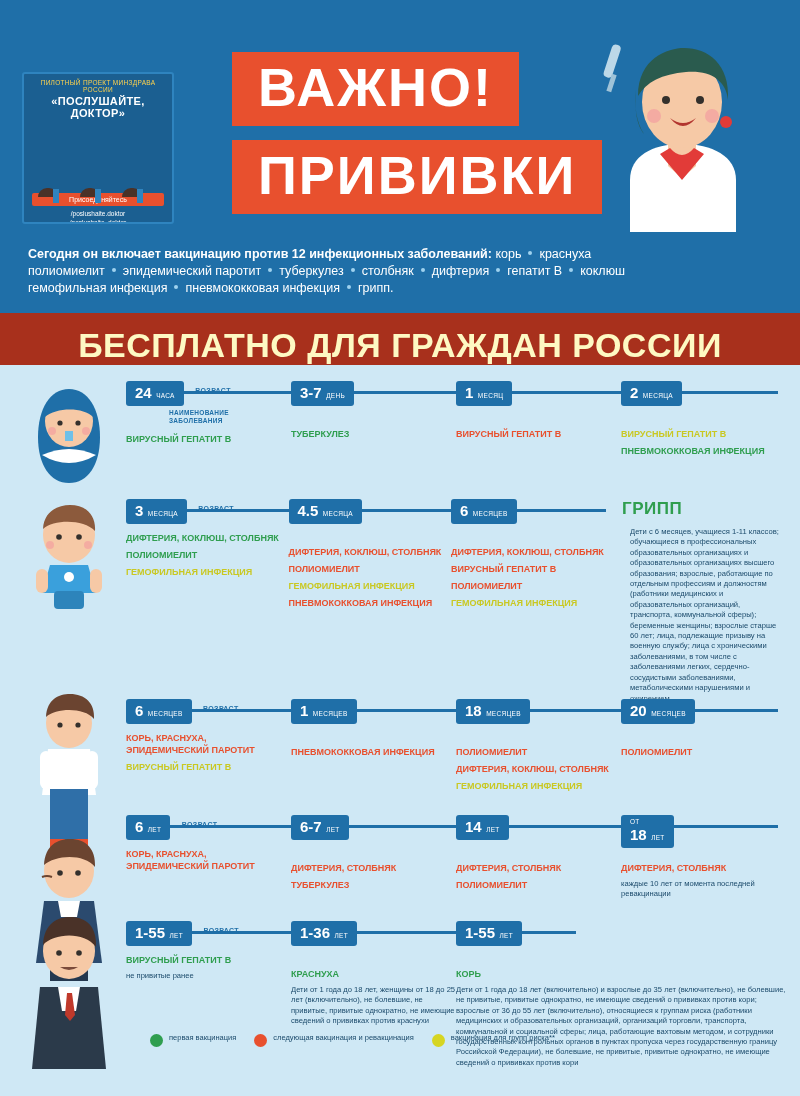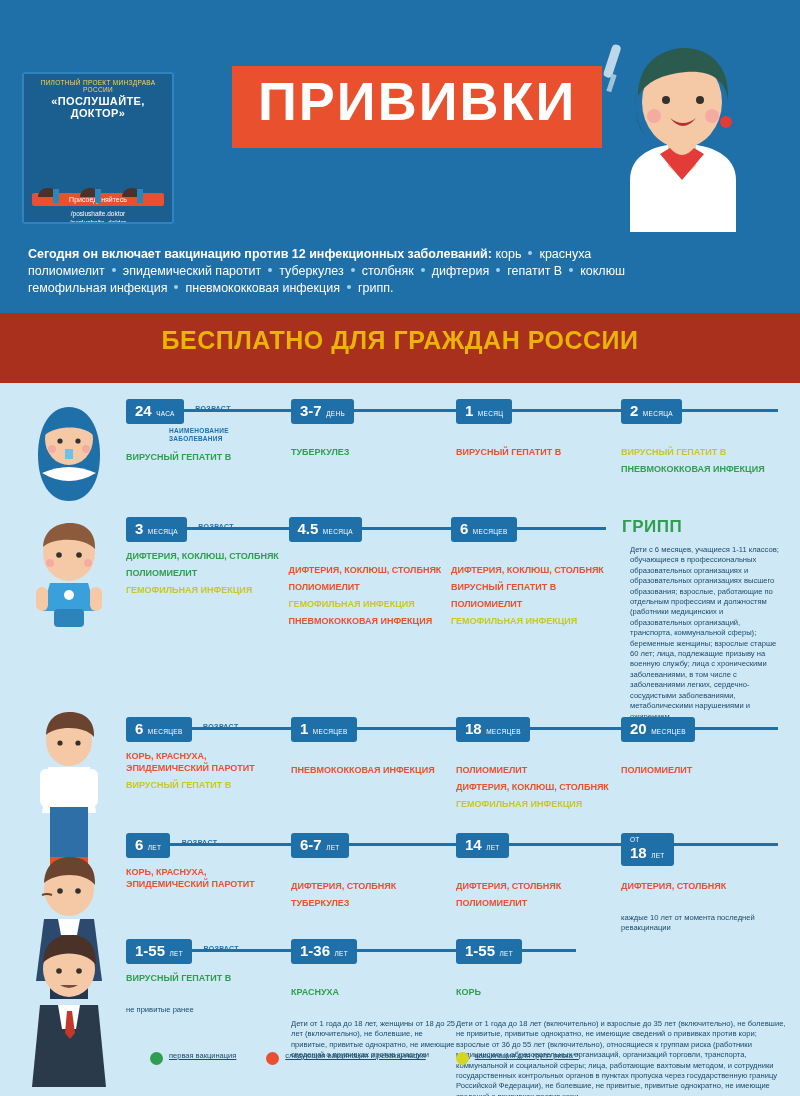--- a/index.html
+++ b/index.html
@@ -27,33 +27,33 @@
   .doc .head{width:20px;height:20px;border-radius:50%;background:#f6c9a6;margin:0 auto 1px;position:relative;}
   .doc .hair{position:absolute;left:0;top:-1px;width:20px;height:9px;border-radius:10px 10px 0 0;background:#4a3228;}
   .doc .body{width:36px;height:26px;background:#ffffff;border-radius:6px 6px 0 0;position:relative;}
   .doc .body:after{content:"";position:absolute;left:15px;top:0;width:6px;height:14px;background:#2f84bf;}
   .pc-join{background:#e8502e;color:#fff;font-size:7px;text-align:center;padding:3px 0;margin:4px 8px 3px;border-radius:2px;}
   .pc-social{color:#ffffff;font-size:6.5px;line-height:9px;text-align:center;}
 
   .title-block{position:absolute;left:232px;top:52px;}
   .title-line{display:inline-block;background:#e8502e;color:#ffffff;font-weight:bold;letter-spacing:2px;}
   .t1{font-size:54px;padding:4px 26px 8px;}
-  .t2{font-size:54px;padding:4px 26px 16px;margin-top:14px;}
+  .t2{font-size:54px;padding:4px 26px 8px;margin-top:14px;}
 
   .doctor{position:absolute;right:10px;top:30px;width:200px;height:202px;}
 
   
   .intro{background:#1f6fa8;padding:14px 28px 16px;color:#ffffff;}
   .intro p{margin:0 0 10px;font-size:12.5px;line-height:17px;}
   .intro p:last-child{margin-bottom:0;}
   .intro b{font-weight:bold;}
   .dotsep{display:inline-block;width:4px;height:4px;border-radius:50%;background:#9fd2ef;margin:0 7px 3px;}
 
   
-  .freebar{background:#a8301c;color:#eab308;text-align:center;font-size:25px;font-weight:bold;letter-spacing:.5px;padding:13px 0 28px;}
+  .freebar{background:#a8301c;color:#fef9c3;text-align:center;font-size:34px;font-weight:bold;letter-spacing:.5px;padding:13px 0 0;}
 
   
   .schedule{position:relative;background:#cfe8f5;padding:16px 0 0;}
   .row{position:relative;padding:0 0 0 0;}
   .figure{position:absolute;left:14px;top:0;width:110px;}
 
   .track{position:relative;margin-left:126px;margin-right:14px;height:100%;}
   .line{position:absolute;left:14px;right:8px;top:10px;height:3px;background:#1f6fa8;}
   .nodes{position:relative;display:flex;}
   .node{position:relative;width:25%;}
@@ -64,29 +64,29 @@
   .namelabel{display:block;margin-top:3px;font-size:6.5px;font-weight:bold;letter-spacing:.3px;color:#1f6fa8;text-transform:uppercase;line-height:8px;}
   .vacc{margin-top:8px;font-size:9px;font-weight:bold;line-height:12px;text-transform:uppercase;}
   .vacc .g{color:#2f9e4f;}
   .vacc .r{color:#e8502e;}
   .vacc .y{color:#c9c823;}
 
   .flu{position:absolute;right:10px;top:0;width:168px;}
   .flu h3{margin:0 0 6px;color:#2f9e4f;font-size:17px;font-weight:bold;letter-spacing:.5px;}
   .flu p{margin:8px;font-size:7.6px;line-height:10.4px;color:#1b4a6b;}
 
-  .legend{position:absolute;left:150px;bottom:14px;display:flex;gap:30px;text-decoration:underline;}
+  .legend{position:absolute;left:150px;bottom:14px;display:flex;gap:18px;}
   .lg{display:flex;align-items:flex-start;gap:6px;}
   .dot{width:13px;height:13px;border-radius:50%;margin-top:1px;}
   .dot.g{background:#2f9e4f;}
   .dot.r{background:#e8502e;}
   .dot.y{background:#d6d522;}
   .lg span{font-size:7.5px;line-height:10px;color:#1b4a6b;}
 
-  .smallnote{font-size:7.6px;line-height:10.4px;color:#1b4a6b;font-weight:normal;text-transform:none;margin-top:21px;}
+  .smallnote{font-size:7.6px;line-height:10.4px;color:#1b4a6b;font-weight:normal;text-transform:none;margin-top:5px;}
 </style>
 </head>
 <body>
 
 <div class="poster">
 
   <div class="header">
 
     <div class="project-card">
       <div class="pc-top">Пилотный проект минздрава России</div>
@@ -95,20 +95,21 @@
         <span class="doc"><span class="head"><span class="hair"></span></span><span class="body"></span></span>
         <span class="doc"><span class="head"><span class="hair"></span></span><span class="body"></span></span>
         <span class="doc"><span class="head"><span class="hair"></span></span><span class="body"></span></span>
       </div>
       <div class="pc-join">Присоединяйтесь</div>
       <div class="pc-social">/poslushaite.doktor</div>
       <div class="pc-social">/poslushaite_doktor</div>
     </div>
 
     <div class="title-block">
+      <div><span class="title-line t1">ВАЖНО!</span></div>
       <div><span class="title-line t2">ПРИВИВКИ</span></div>
     </div>
 
     <div class="doctor">
       <svg width="200" height="202" viewBox="0 0 200 202">
         <rect x="18" y="14" width="9" height="34" rx="4" fill="#bcd8e8" transform="rotate(18 22 30)"></rect>
         <rect x="20" y="44" width="5" height="18" fill="#9fc3d8" transform="rotate(18 22 50)"></rect>
         <path d="M40 202 L40 150 C40 126 62 114 92 114 C122 114 146 126 146 150 L146 202 Z" fill="#ffffff"></path>
         <path d="M78 112 L106 112 L106 136 L92 148 L78 136 Z" fill="#f6c9a6"></path>
         <path d="M80 118 Q92 132 104 118 L114 124 L92 150 L70 124 Z" fill="#e23b38"></path>

